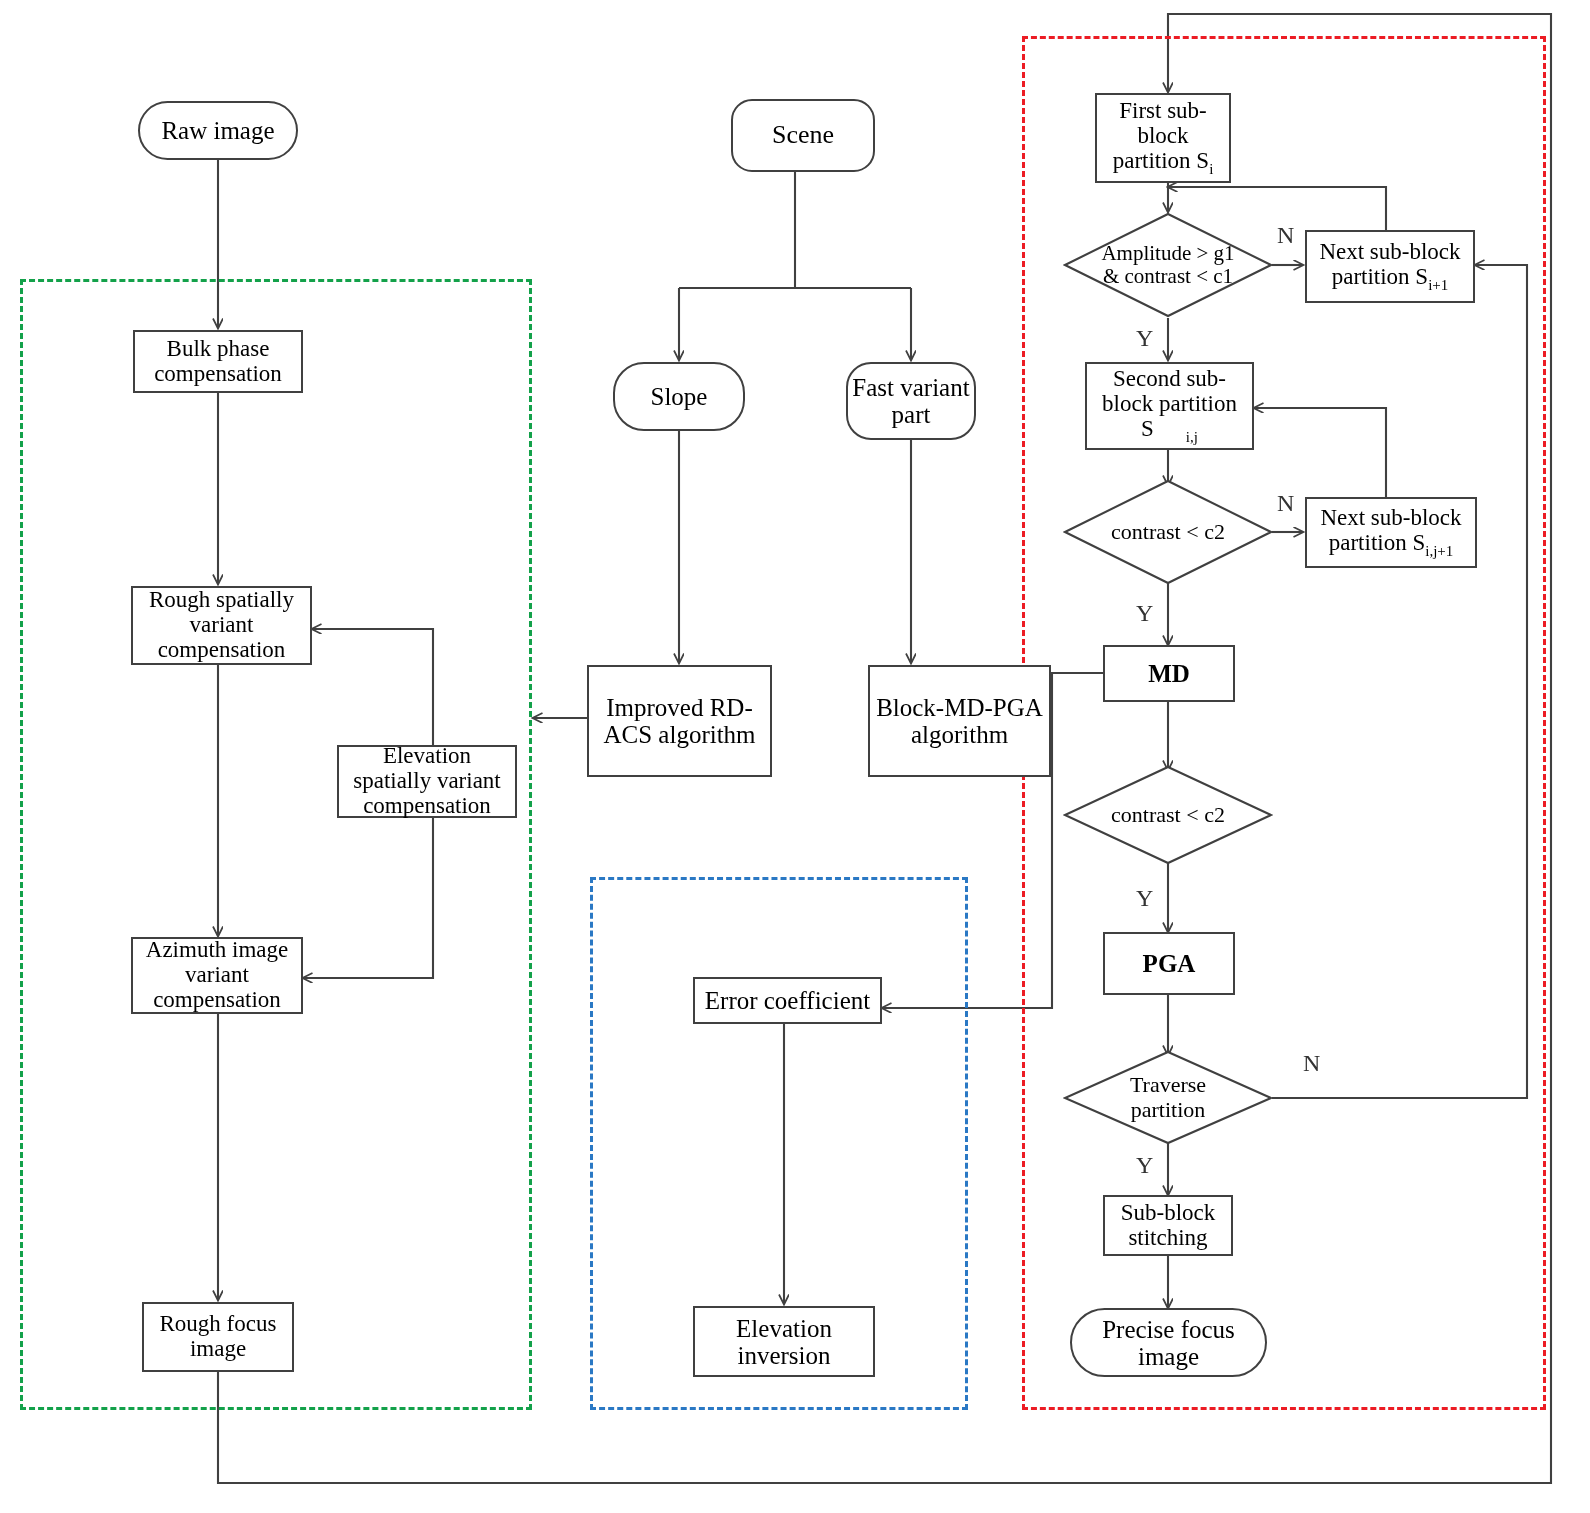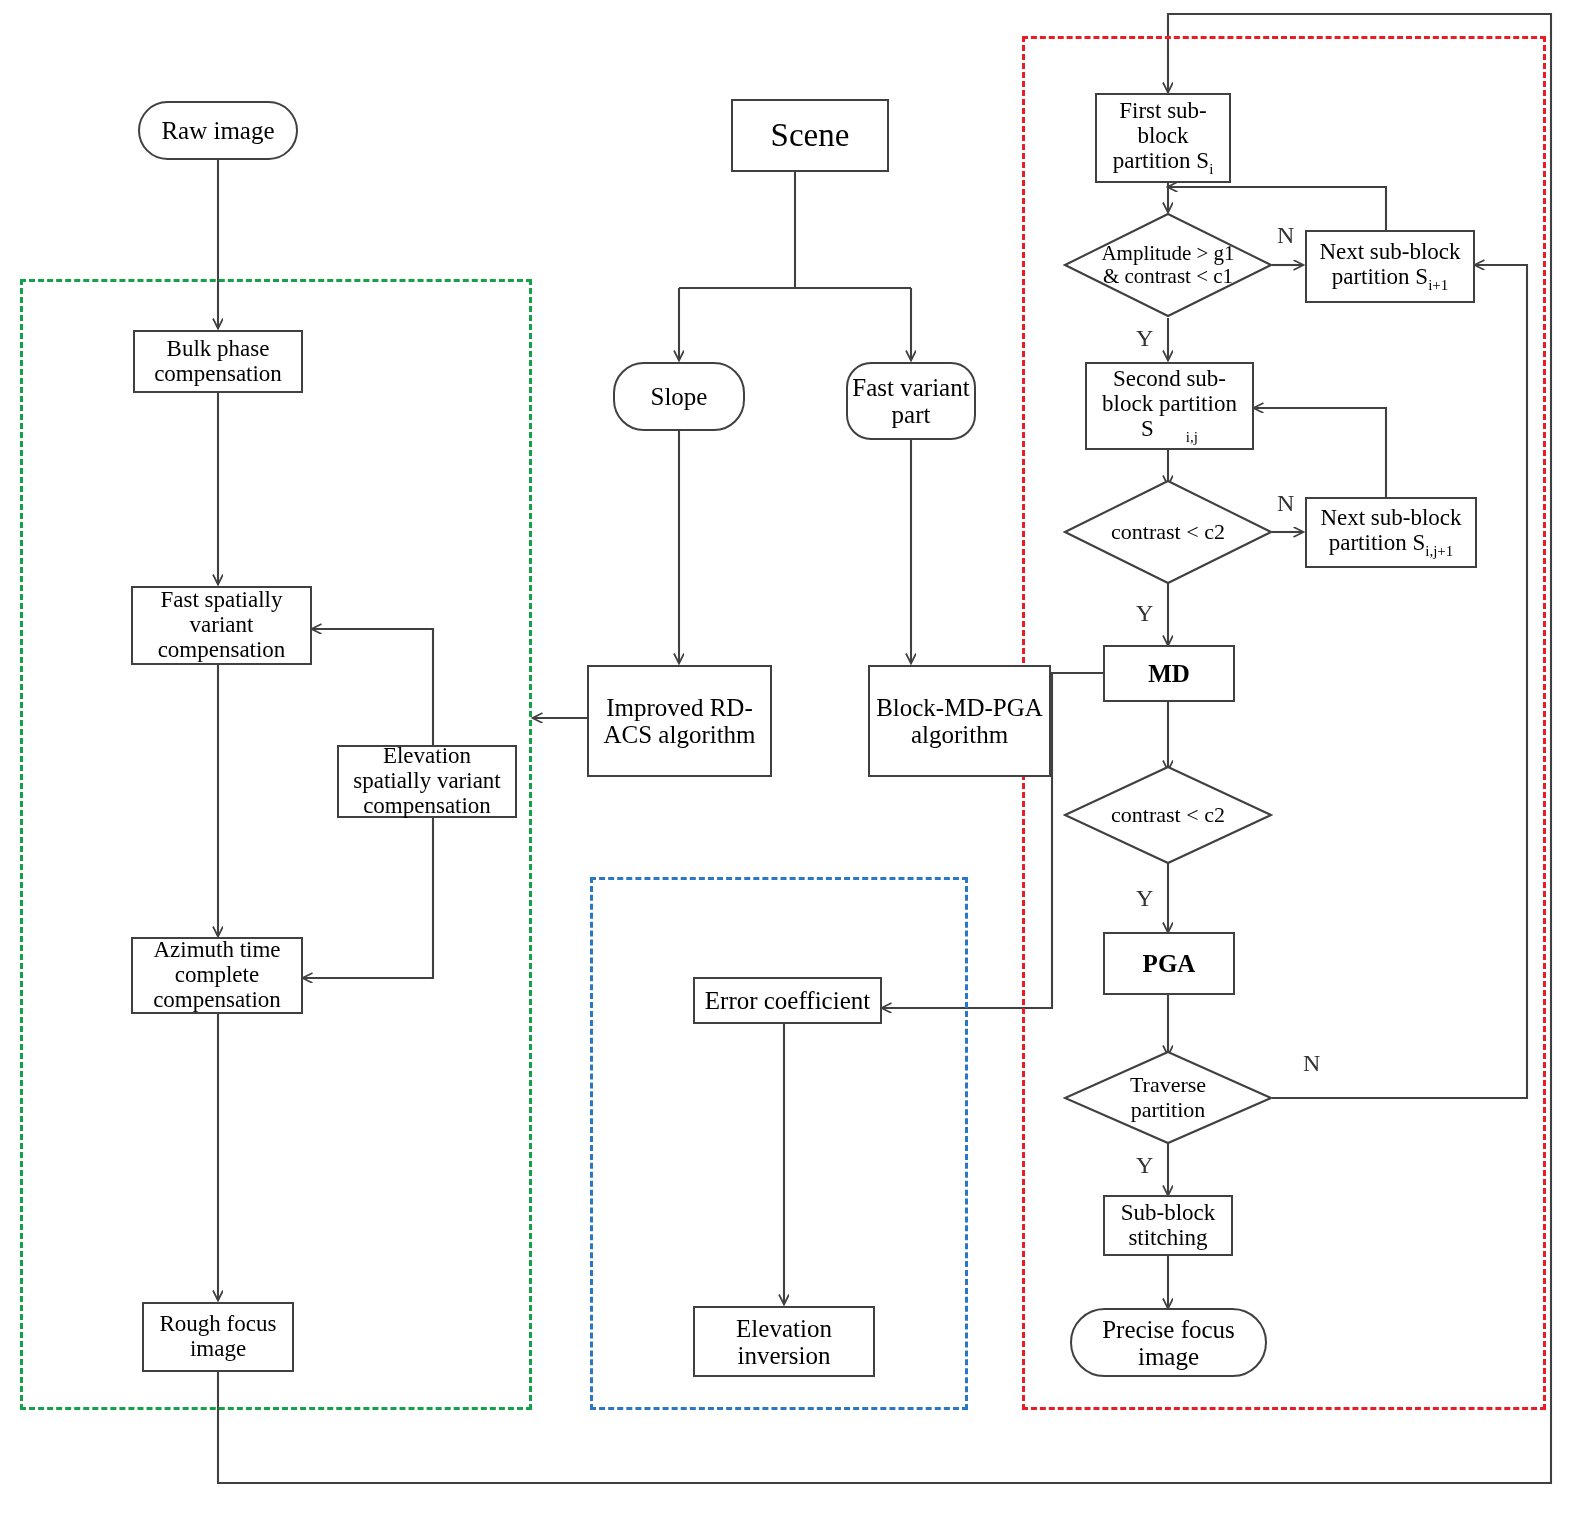--- a/index.html
+++ b/index.html
@@ -93,36 +93,36 @@
 
   <div class="node term" style="left:138px;top:101px;width:160px;height:59px;font-size:25px;">
     <span>Raw image</span>
   </div>
 
   <div class="node rect" style="left:133px;top:330px;width:170px;height:63px;font-size:23px;padding:0 4px;">
     <span>Bulk phase compensation</span>
   </div>
 
   <div class="node rect" style="left:131px;top:586px;width:181px;height:79px;font-size:23px;padding:0 4px;">
-    <span>Fast spatially variant compensation</span>
+    <span>Rough spatially variant compensation</span>
   </div>
 
   <div class="node rect" style="left:337px;top:745px;width:180px;height:73px;font-size:23px;padding:0 3px;">
     <span>Elevation spatially variant compensation</span>
   </div>
 
   <div class="node rect" style="left:131px;top:937px;width:172px;height:77px;font-size:23px;padding:0 4px;">
-    <span>Azimuth time complete compensation</span>
+    <span>Azimuth image variant compensation</span>
   </div>
 
   <div class="node rect" style="left:142px;top:1302px;width:152px;height:70px;font-size:23px;">
     <span>Rough focus image</span>
   </div>
 
-  <div class="node rect" style="left:731px;top:99px;width:158px;height:73px;font-size:33px;">
+  <div class="node rect" style="left:731px;top:99px;width:144px;height:73px;font-size:26px;border-radius:21px;">
     <span>Scene</span>
   </div>
 
   <div class="node rect" style="left:613px;top:362px;width:132px;height:69px;font-size:25px;border-radius:31px;">
     <span>Slope</span>
   </div>
 
   <div class="node rect" style="left:846px;top:362px;width:130px;height:78px;font-size:25px;border-radius:25px;">
     <span>Fast variant part</span>
   </div>

